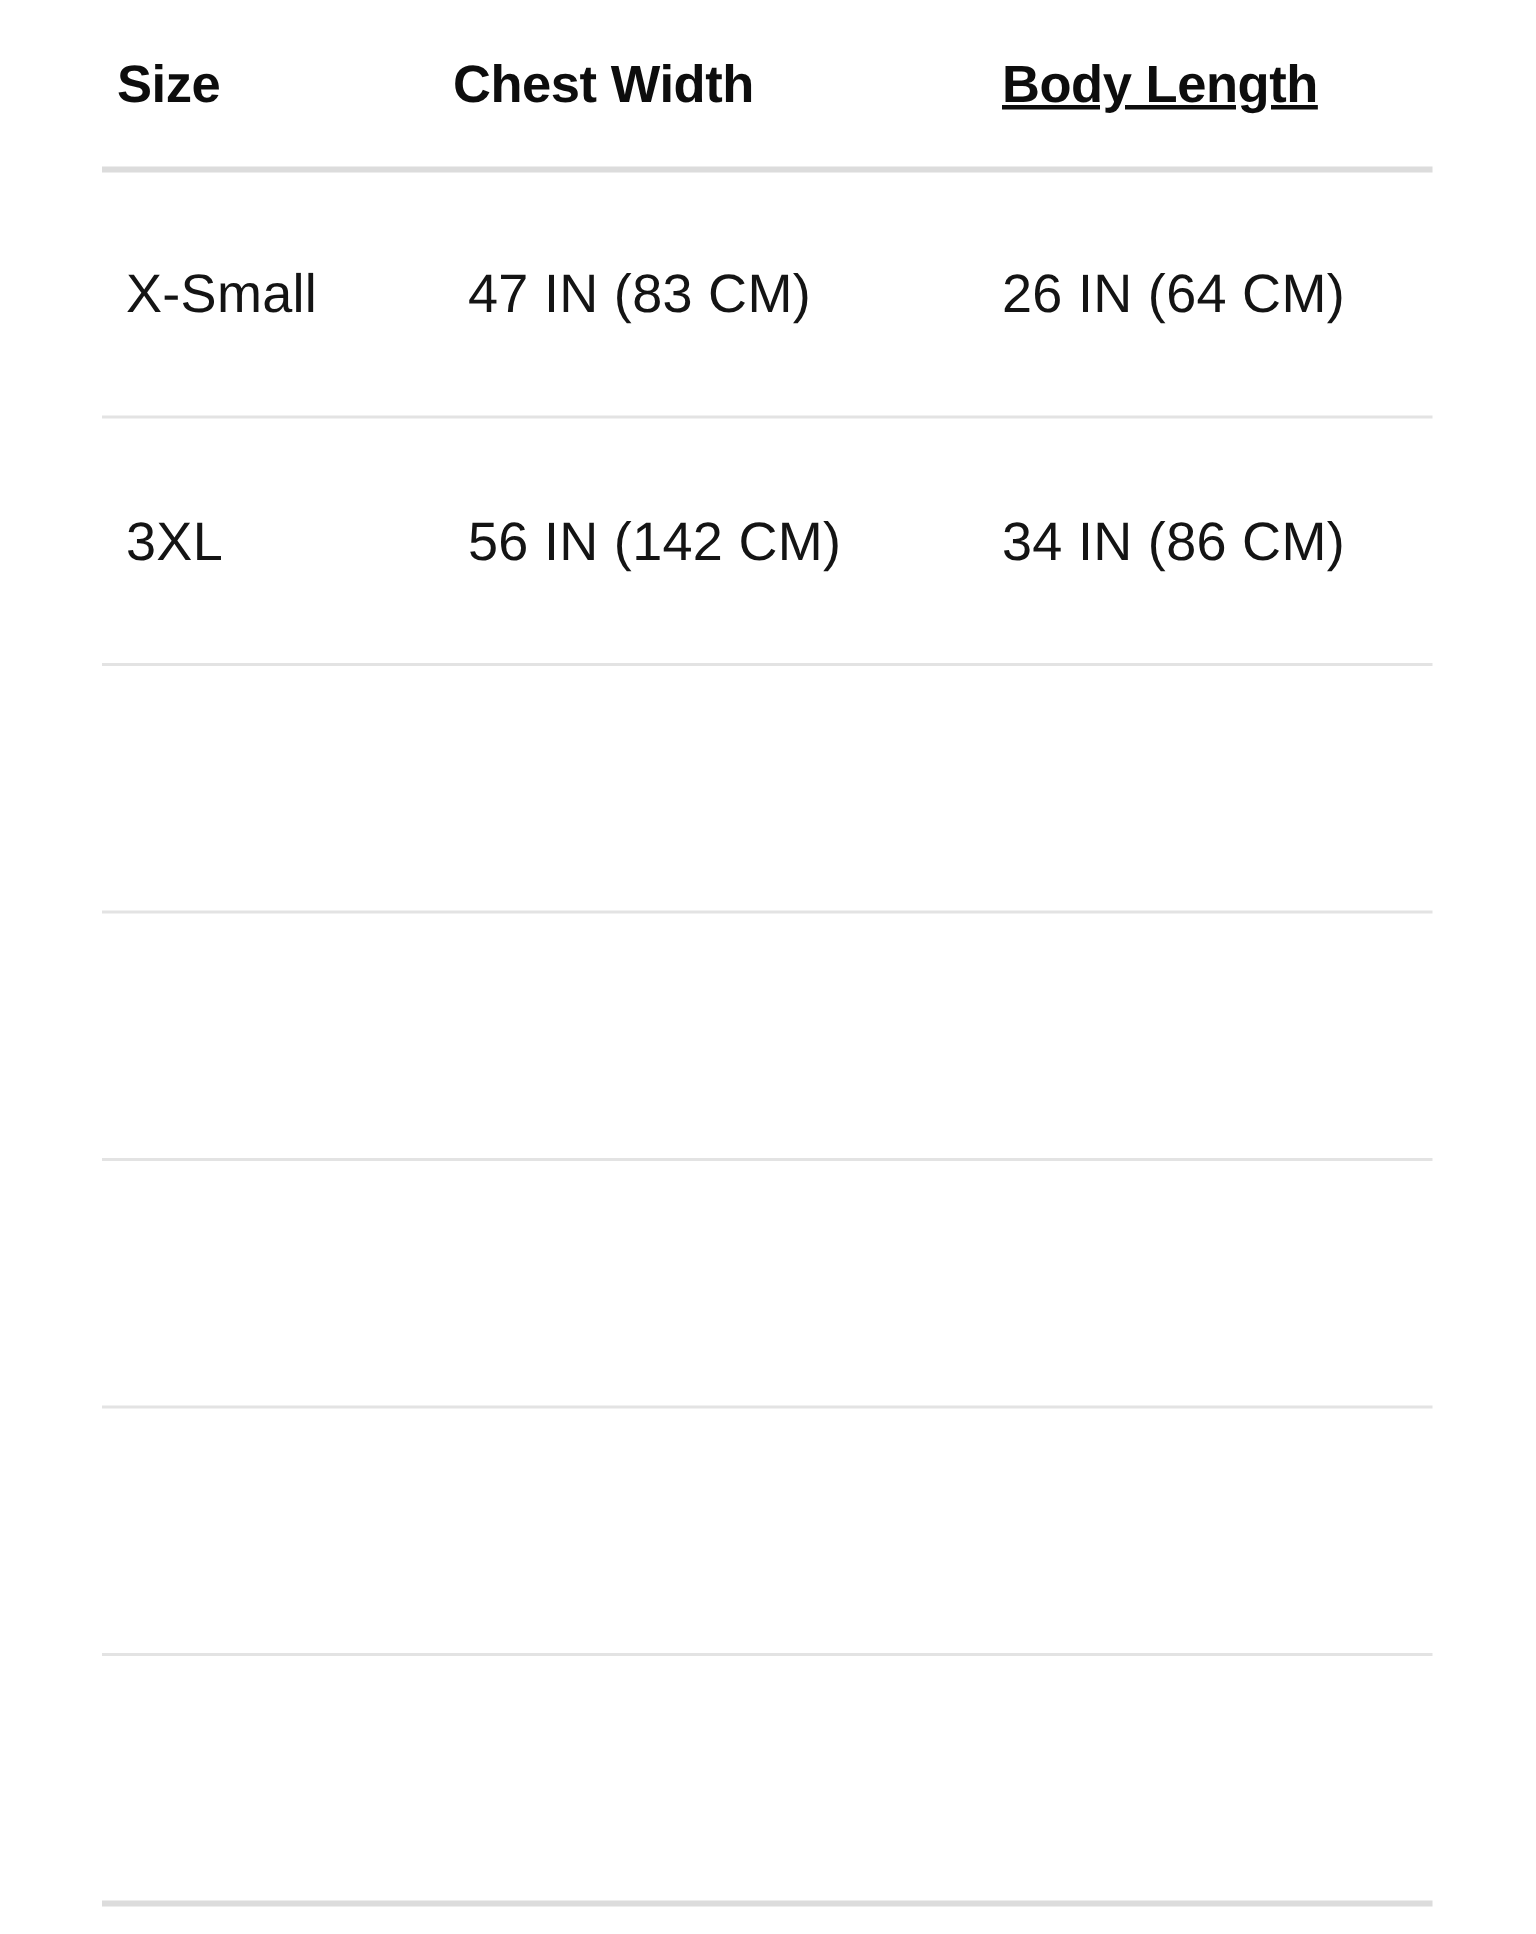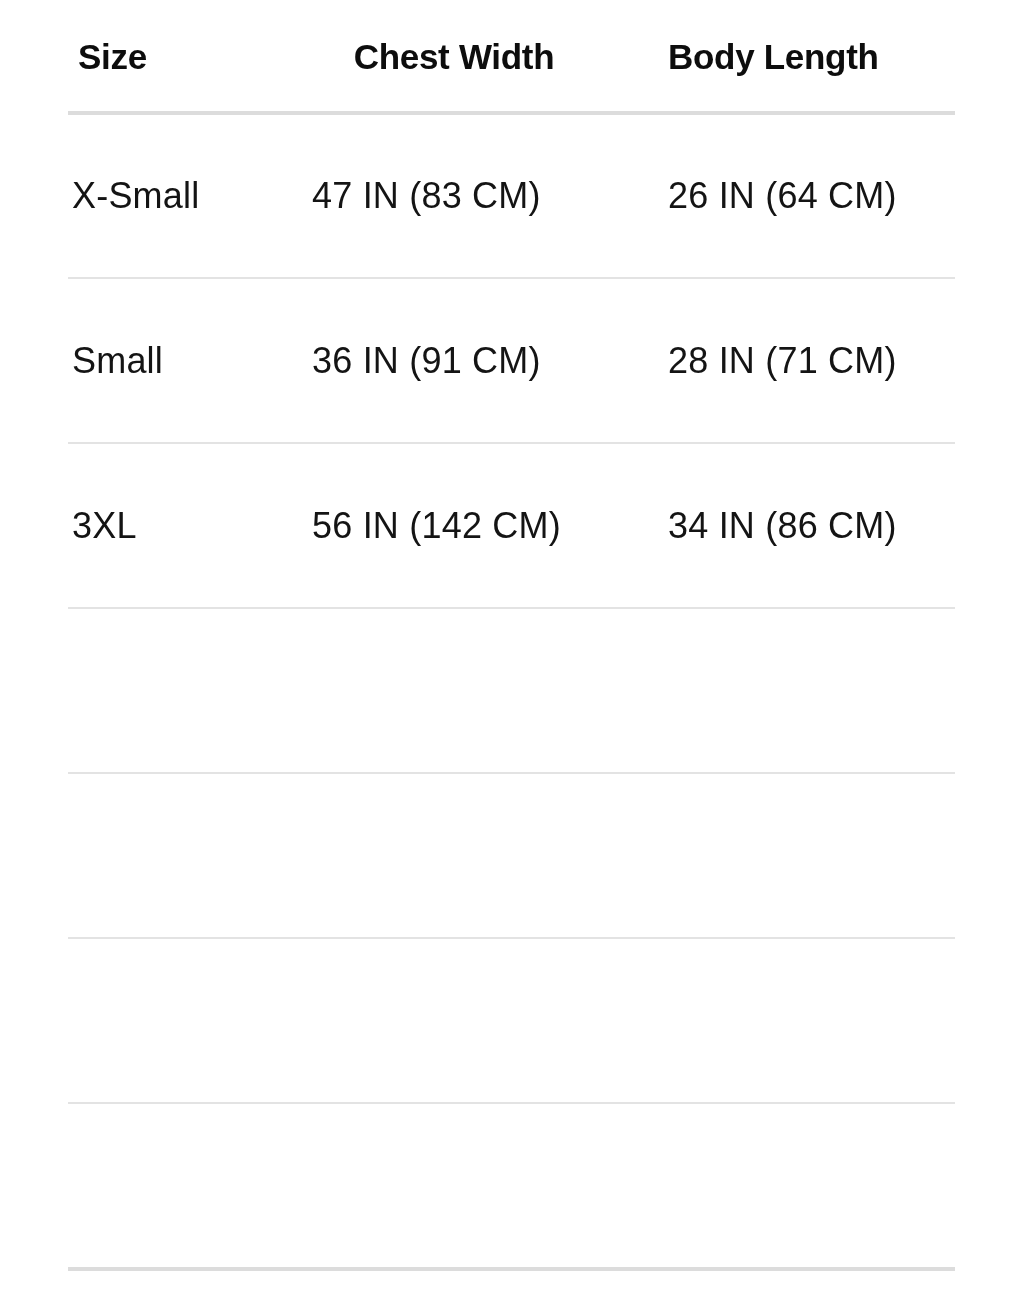--- a/index.html
+++ b/index.html
@@ -45,41 +45,41 @@
     color: #0d0d0d;
     border: none;
     white-space: nowrap;
   }
   thead th .cell-inner {
     display: block;
     padding-top: 0px;
   }
 
   th.th-size  .cell-inner { padding-left: 78px; }
-  th.th-chest .cell-inner { padding-left: 68px; text-align: center; }
-  th.th-body  .cell-inner { padding-left: 62px; }
+  th.th-chest .cell-inner { padding-left: 68px; }
+  th.th-body  .cell-inner { padding-left: 62px; text-decoration: underline; }
 
   
   .chart-table tbody tr {
     height: 165px;
   }
   .chart-table tbody td {
     height: 165px;
     padding: 0;
     margin: 0;
     text-align: left;
     vertical-align: middle;
     font-weight: 400;
     font-size: 36px;
     letter-spacing: 0.2px;
     color: #141414;
     border: none;
     white-space: nowrap;
   }
-  td.td-size  .cell-inner { padding-left: 72px; display:block; }
+  td.td-size  .cell-inner { padding-left: 72px; display:block;margin-left:12px; }
   td.td-chest .cell-inner { padding-left: 78px; display:block; }
   td.td-body  .cell-inner { padding-left: 62px; display:block; }
 
   
   .rule {
     position: absolute;
     left: 68px;
     width: 887px;
     height: 2px;
     background: #e3e3e3;
@@ -123,31 +123,20 @@
           </td>
         <td class="td-chest">
             <span class="cell-inner">47 IN (83 CM)</span>
           </td>
         <td class="td-body">
             <span class="cell-inner">26 IN (64 CM)</span>
           </td>
       </tr>
       <tr>
         <td class="td-size">
-            <span class="cell-inner">Small</span>
-          </td>
-        <td class="td-chest">
-            <span class="cell-inner">36 IN (91 CM)</span>
-          </td>
-        <td class="td-body">
-            <span class="cell-inner">28 IN (71 CM)</span>
-          </td>
-      </tr>
-      <tr>
-        <td class="td-size">
             <span class="cell-inner">3XL</span>
           </td>
         <td class="td-chest">
             <span class="cell-inner">56 IN (142 CM)</span>
           </td>
         <td class="td-body">
             <span class="cell-inner">34 IN (86 CM)</span>
           </td>
       </tr>
     </tbody>

